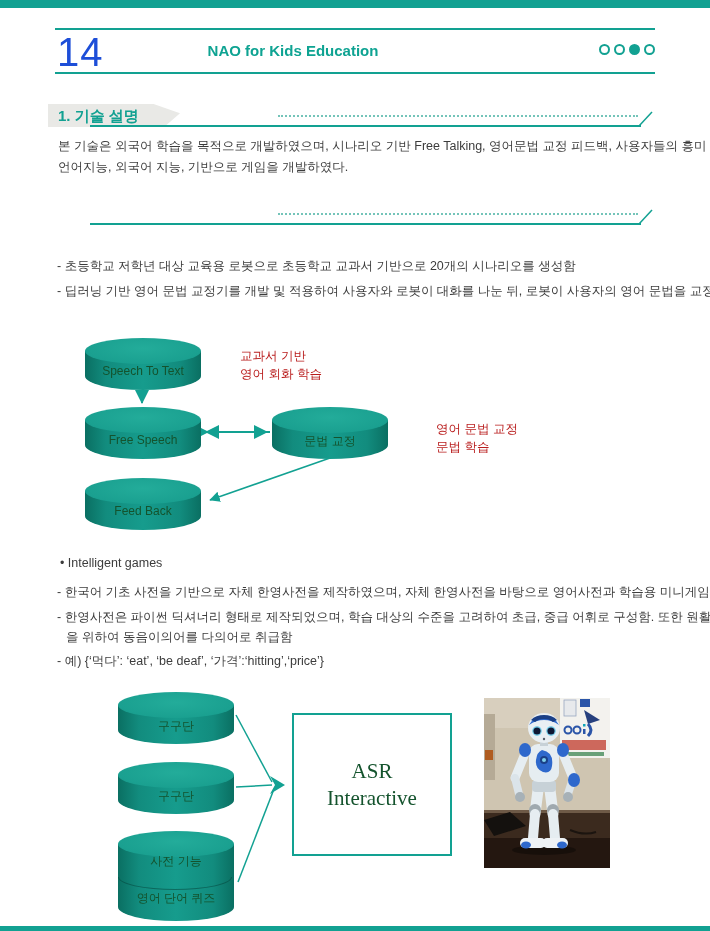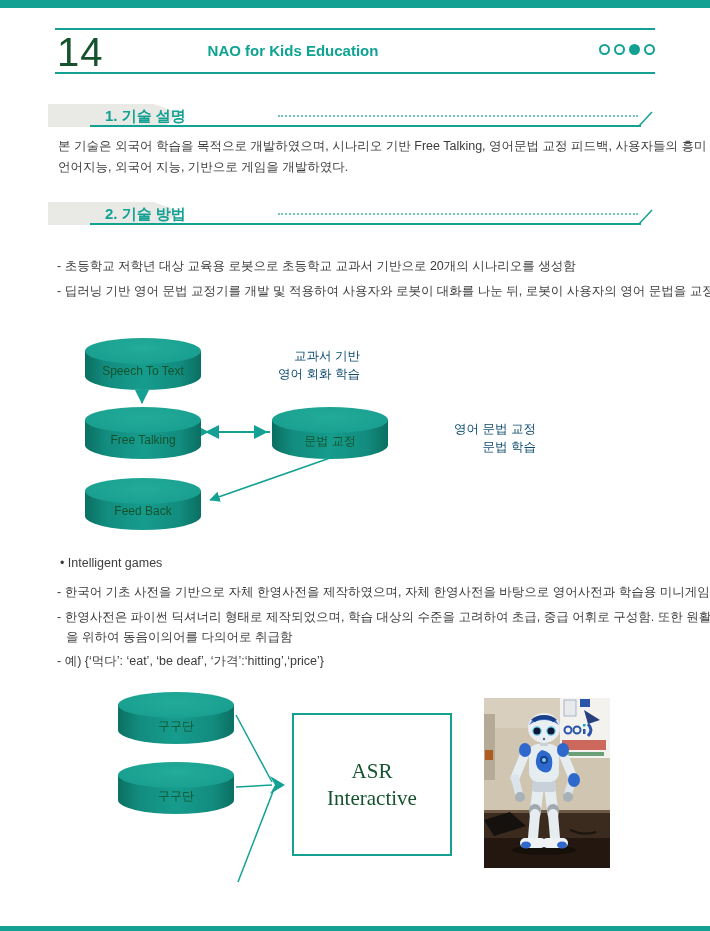--- a/index.html
+++ b/index.html
@@ -9,28 +9,28 @@
     font-family:"Liberation Sans","DejaVu Sans",sans-serif; overflow:hidden;
   }
   .abs { position:absolute; }
 
   
   .topbar { left:0; top:0; width:710px; height:8px; background:#12a192; }
   .bottombar { left:0; top:926px; width:710px; height:5px; background:#12a192; }
 
   
   .hdr-rule { left:55px; width:600px; height:2px; background:#12a192; }
-  .page-num { left:57px; top:30px; font-size:40px; color:#14532d; font-weight:500; letter-spacing:1px; }
+  .page-num { left:57px; top:30px; font-size:40px; color:#1d4ed8; font-weight:500; letter-spacing:1px; }
   .hdr-title { left:0; top:42px; width:586px; text-align:center; color:#0ea392; font-weight:bold; font-size:15px; }
   .dots { left:599px; top:44px; display:flex; gap:4px; }
   .dot { width:11px; height:11px; border-radius:50%; border:2px solid #12a192; background:#fff; }
   .dot.filled { background:#12a192; }
 
   
-  .sec { left:48px; width:200px; height:23px;padding-left:47px; }
+  .sec { left:48px; width:200px; height:23px; }
   .sec-shape { position:absolute; left:0; top:0; width:132px; height:23px; background:#e9e9e6;
                clip-path:polygon(0 0,80% 0,100% 40%,88% 100%,0 100%); }
   .sec-title { position:relative; padding:3px 0 0 10px; color:#12a192; font-weight:bold; font-size:15px; }
   .rule-solid { left:90px; width:551px; height:2px; background:#12a192; }
   .rule-dotted { left:278px; width:360px; height:0; border-top:2px dotted #74c4b9; }
   .slash { left:637px; width:18px; height:17px; }
 
   .txt { color:#3c3c3c; font-size:12.5px; white-space:nowrap; }
 
   
@@ -40,21 +40,21 @@
     border-radius:0 0 58px 58px / 0 0 14px 14px; }
   .cyl-top { position:absolute; left:0; top:0; width:116px; height:26px; border-radius:50%;
     background:radial-gradient(ellipse at 50% 40%, #23ac9a 0%, #1aa090 70%, #118a7c 100%); }
   .cyl-label { position:absolute; left:0; right:0; top:26px; text-align:center;
     color:#14532d; font-size:12px; }
   .cyl.tall { height:90px; }
   .cyl-divider { position:absolute; left:0; top:33px; width:114px; height:26px; border-radius:50%;
     border:1px solid rgba(6,70,60,.55); clip-path:inset(50% 0 0 0); }
 
   .diag { position:absolute; }
-  .diag-label { position:absolute; text-align:right; color:#0c4a6e; font-size:12.5px; line-height:18px; white-space:nowrap; }
+  .diag-label { position:absolute; text-align:left; color:#b91c1c; font-size:12.5px; line-height:18px; white-space:nowrap; }
 
   .asr-box { position:absolute; left:244px; top:23px; width:160px; height:143px;
     border:2px solid #12a192; background:#fff; display:flex; align-items:center; justify-content:center; }
   .asr-text { text-align:center; color:#14532d; font-size:21px; line-height:27px;font-family:Liberation Serif, serif; }
 
   .photo { position:absolute; left:436px; top:8px; width:126px; height:170px; overflow:hidden; }
 </style>
 </head>
 <body>
 
@@ -80,24 +80,20 @@
   </div>
   <div class="abs rule-dotted" style="top:115px"></div>
   <div class="abs rule-solid" style="top:125px"></div>
   <svg class="abs slash" style="top:110px" viewBox="0 0 18 17">
       <line x1="2" y1="16" x2="15" y2="2" stroke="#12a192" stroke-width="1.5"></line>
     </svg>
 
   <div class="abs txt" style="left:58px;top:138px">본 기술은 외국어 학습을 목적으로 개발하였으며, 시나리오 기반 Free Talking, 영어문법 교정 피드백, 사용자들의 흥미 유발을 위한</div>
   <div class="abs txt" style="left:58px;top:159px">언어지능, 외국어 지능, 기반으로 게임을 개발하였다.</div>
 
-  <div class="abs sec" style="top:202px">
-    <div class="sec-shape"></div>
-    <div class="sec-title">2. 기술 방법</div>
-  </div>
   <div class="abs rule-dotted" style="top:213px"></div>
   <div class="abs rule-solid" style="top:223px"></div>
   <svg class="abs slash" style="top:208px" viewBox="0 0 18 17">
       <line x1="2" y1="16" x2="15" y2="2" stroke="#12a192" stroke-width="1.5"></line>
     </svg>
 
   <div class="abs txt" style="left:57px;top:258px">- 초등학교 저학년 대상 교육용 로봇으로 초등학교 교과서 기반으로 20개의 시나리오를 생성함</div>
   <div class="abs txt" style="left:57px;top:283px">- 딥러닝 기반 영어 문법 교정기를 개발 및 적용하여 사용자와 로봇이 대화를 나눈 뒤, 로봇이 사용자의 영어 문법을 교정하여 알려줌</div>
 
   <div class="diag" style="left:48px;top:335px;width:560px;height:200px">
@@ -114,21 +110,21 @@
     </svg>
 
     <div class="cyl" style="left:37px;top:3px">
       <div class="cyl-body"></div>
       <div class="cyl-top"></div>
       <div class="cyl-label">Speech To Text</div>
     </div>
     <div class="cyl" style="left:37px;top:72px">
       <div class="cyl-body"></div>
       <div class="cyl-top"></div>
-      <div class="cyl-label">Free Talking</div>
+      <div class="cyl-label">Free Speech</div>
     </div>
     <div class="cyl" style="left:224px;top:72px">
       <div class="cyl-body"></div>
       <div class="cyl-top"></div>
       <div class="cyl-label">문법 교정</div>
     </div>
     <div class="cyl" style="left:37px;top:143px">
       <div class="cyl-body"></div>
       <div class="cyl-top"></div>
       <div class="cyl-label">Feed Back</div>
@@ -160,20 +156,27 @@
 
     <div class="cyl" style="left:70px;top:2px">
       <div class="cyl-body"></div>
       <div class="cyl-top"></div>
       <div class="cyl-label">구구단</div>
     </div>
     <div class="cyl" style="left:70px;top:72px">
       <div class="cyl-body"></div>
       <div class="cyl-top"></div>
       <div class="cyl-label">구구단</div>
+    </div>
+    <div class="cyl tall" style="left:70px;top:141px">
+      <div class="cyl-body"></div>
+      <div class="cyl-top"></div>
+      <div class="cyl-divider"></div>
+      <div class="cyl-label" style="top:22px">사전 기능</div>
+      <div class="cyl-label" style="top:59px">영어 단어 퀴즈</div>
     </div>
 
     <div class="asr-box">
       <div class="asr-text">
         <div>ASR</div>
         <div>Interactive</div>
       </div>
     </div>
 
     <div class="photo">

